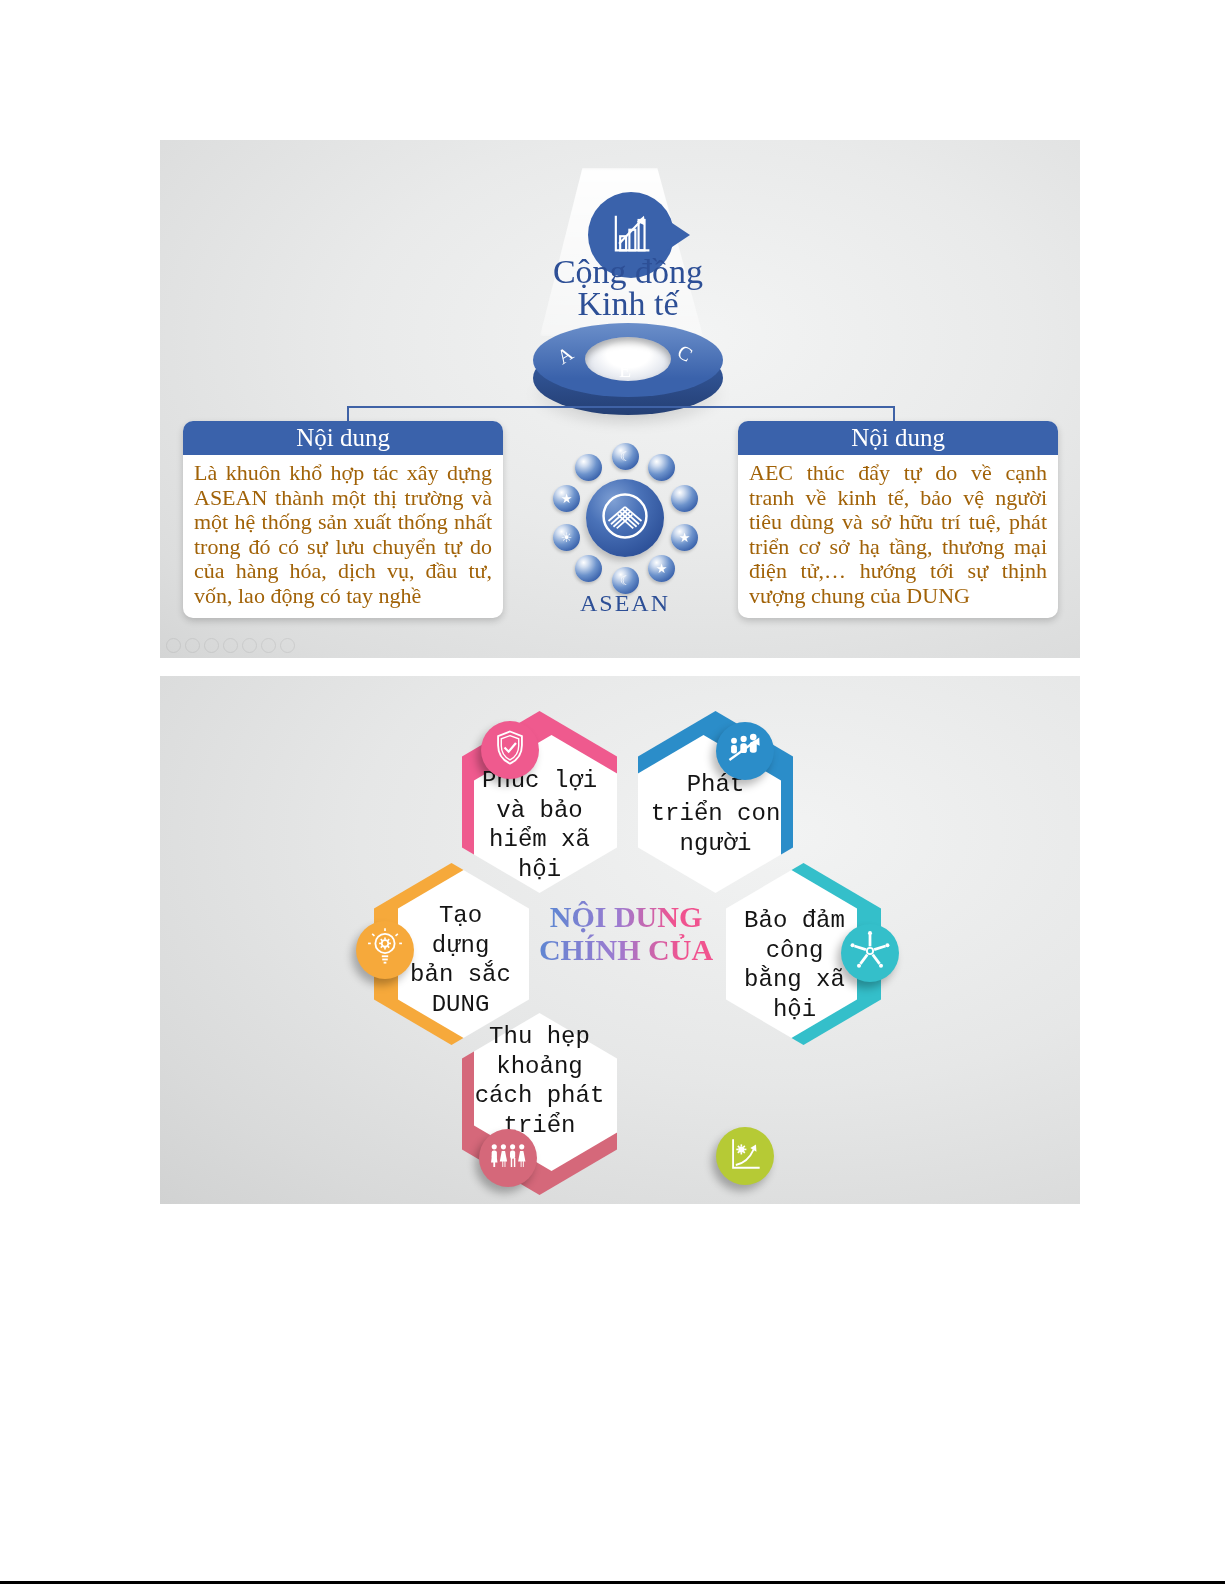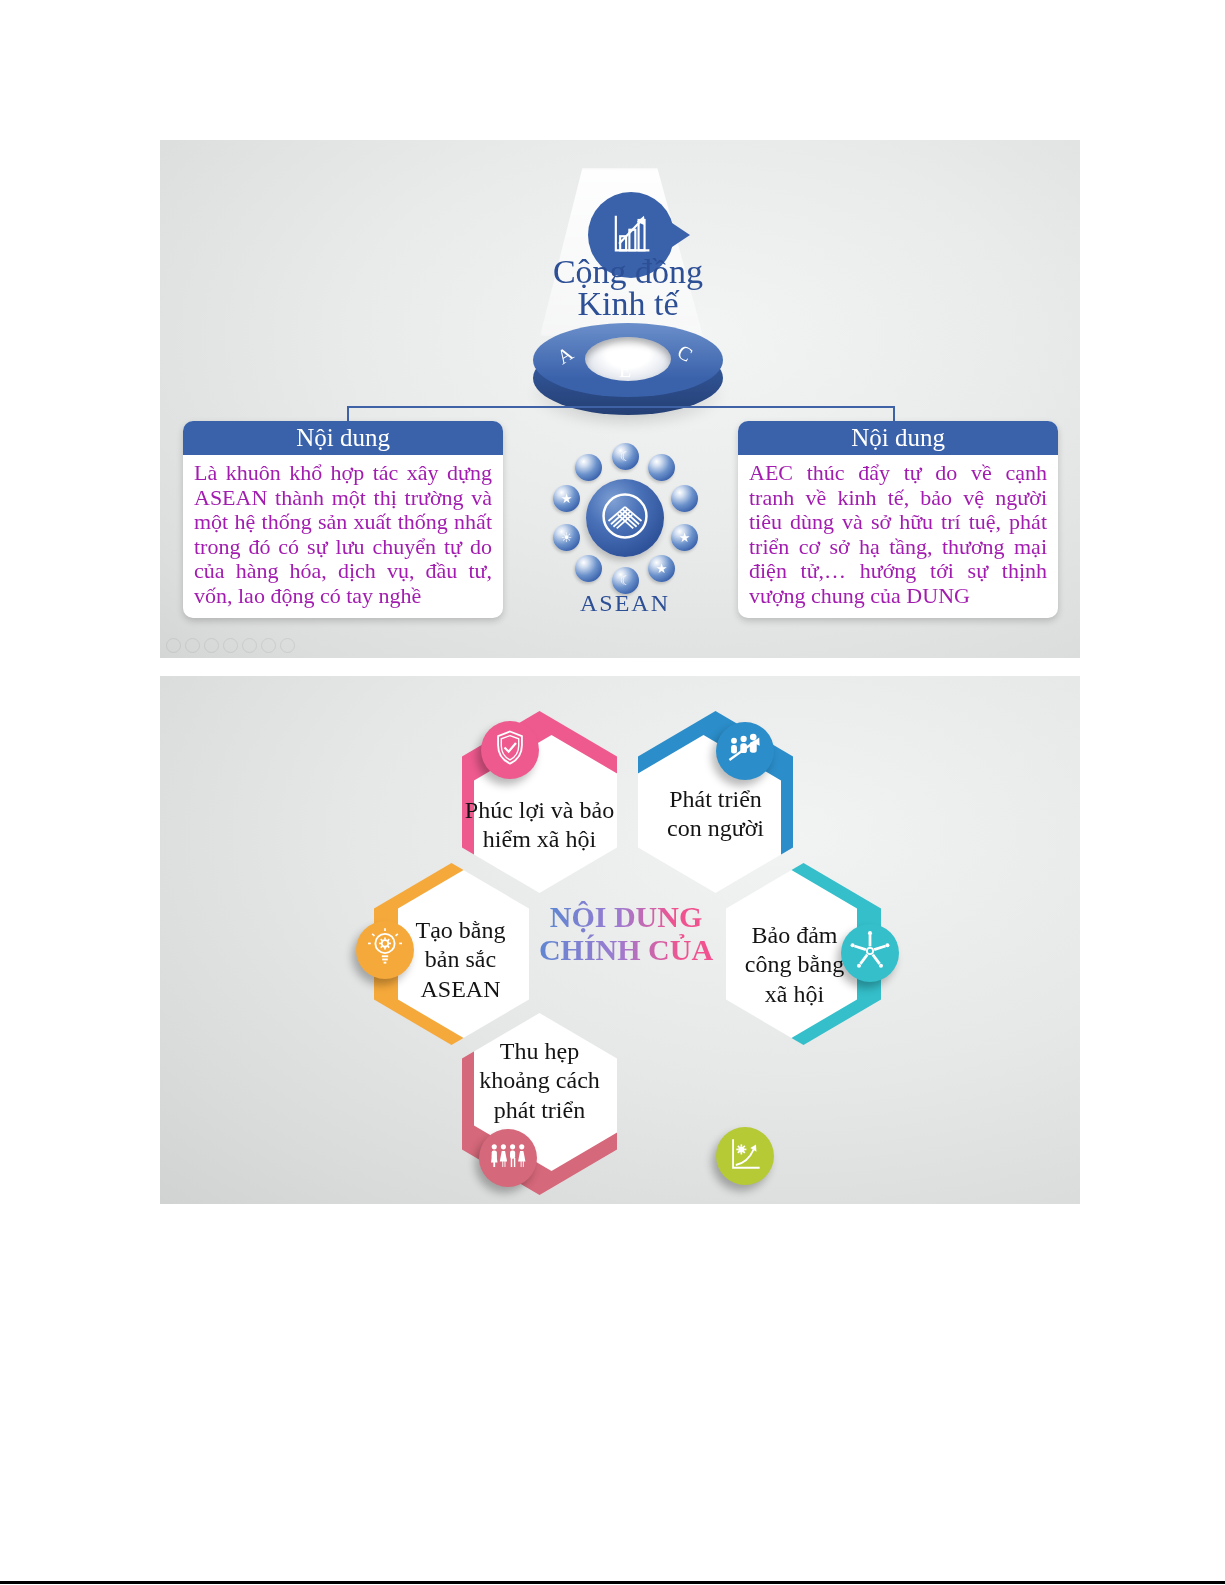--- a/index.html
+++ b/index.html
@@ -39,21 +39,21 @@
   .cline{background:#3f62a6;}
   .cline-v-mid{left:467px;top:250px;width:2px;height:18px;}
   .cline-h{left:187px;top:266px;width:548px;height:2px;}
   .cline-v-l{left:187px;top:266px;width:2px;height:16px;}
   .cline-v-r{left:733px;top:266px;width:2px;height:16px;}
   .infobox{top:281px;width:320px;background:#fff;border-radius:10px;overflow:hidden;
     box-shadow:0 3px 7px rgba(0,0,0,.18);}
   .infobox-left{left:23px;}
   .infobox-right{left:578px;}
   .infobox-header{background:#3a62ab;color:#fff;text-align:center;font-size:25px;line-height:29px;padding:2px 0 3px;}
-  .infobox-body{padding:6px 11px 10px;font-size:22px;line-height:24.5px;color:#a21caf;text-align:justify;}
+  .infobox-body{padding:6px 11px 10px;font-size:22px;line-height:24.5px;color:#a16207;text-align:justify;}
   .bigball{left:426px;top:339px;width:78px;height:78px;border-radius:50%;
     background:radial-gradient(circle at 35% 28%,#7fa0d4 0%,#4a72b8 35%,#2f539b 75%,#27457f 100%);
     display:flex;align-items:center;justify-content:center;box-shadow:-2px 4px 6px rgba(0,0,0,.2);}
   .ball{width:27px;height:27px;border-radius:50%;
     background:radial-gradient(circle at 32% 28%,#ffffff 0%,#cfdcef 18%,#6d93cc 48%,#3a62ab 78%,#2b4b86 100%);
     display:flex;align-items:center;justify-content:center;color:#fff;font-size:13px;
     font-family:"DejaVu Sans",sans-serif;box-shadow:-1px 2px 3px rgba(0,0,0,.18);}
   .asean-label{left:375px;top:450px;width:180px;text-align:center;font-size:24px;letter-spacing:2px;color:#2d4f96;}
   .watermark{left:6px;top:498px;display:flex;gap:4px;opacity:.07;}
   .watermark span{width:13px;height:13px;border-radius:50%;border:1.5px solid #000;display:inline-block;}
@@ -66,21 +66,21 @@
   .hex-white{position:absolute;inset:0;background:#fff;
     clip-path:polygon(50% 0,100% 25%,100% 75%,50% 100%,0 75%,0 25%);}
   .off-tl .hex-white{transform:translate(12px,24px);}
   .off-tr .hex-white{transform:translate(-12px,24px);}
   .off-ml .hex-white{transform:translate(24px,0);}
   .off-mr .hex-white{transform:translate(-24px,0);}
   .off-bl .hex-white{transform:translate(12px,-24px);}
   .off-br .hex-white{transform:translate(-12px,-24px);}
   .hex-label{position:absolute;inset:0;display:flex;align-items:center;justify-content:center;
     text-align:center;font-size:24px;line-height:29.5px;color:#141414;}
-  .hex-label span{display:inline-block;}
+  .hex-label span{display:inline-block;font-family:Liberation Mono, monospace;}
   .c-pink{background:#ef5a8e;} .c-blue{background:#2b8dc9;} .c-orange{background:#f6a93b;}
   .c-teal{background:#34bfca;} .c-rose{background:#d5687a;} .c-lime{background:#b6ca35;}
   .icon-circle{width:58px;height:58px;border-radius:50%;display:flex;align-items:center;justify-content:center;
     box-shadow:-4px 6px 9px rgba(0,0,0,.28);}
   .scc-title{left:336px;top:224px;width:260px;text-align:center;font-weight:bold;
     font-size:30px;line-height:33px;}
   .grad{background:linear-gradient(90deg,#5f86d2 0%,#9d7bd0 45%,#f0538f 82%);
     -webkit-background-clip:text;background-clip:text;color:transparent;display:inline-block;}
   .bottom-line{left:0;top:1581px;width:1225px;height:3px;background:#000;}
 </style>
@@ -209,21 +209,21 @@
     <div class="hex-label" style="padding-top:24px">
       <span style="width:130px">Phát triển con người</span>
     </div>
   </div>
 
   <div class="abs hex" style="left:214px;top:187px">
     <div class="hex-shape c-orange off-ml">
         <div class="hex-white"></div>
       </div>
     <div class="hex-label" style="padding:12px 0 0 18px">
-      <span style="width:112px">Tạo bằng bản sắc ASEAN</span>
+      <span style="width:112px">Tạo dựng bản sắc DUNG</span>
     </div>
   </div>
 
   <div class="abs hex" style="left:302px;top:337px">
     <div class="hex-shape c-rose off-bl">
         <div class="hex-white"></div>
       </div>
     <div class="hex-label" style="padding-bottom:46px">
       <span style="width:145px">Thu hẹp khoảng cách phát triển</span>
     </div>

